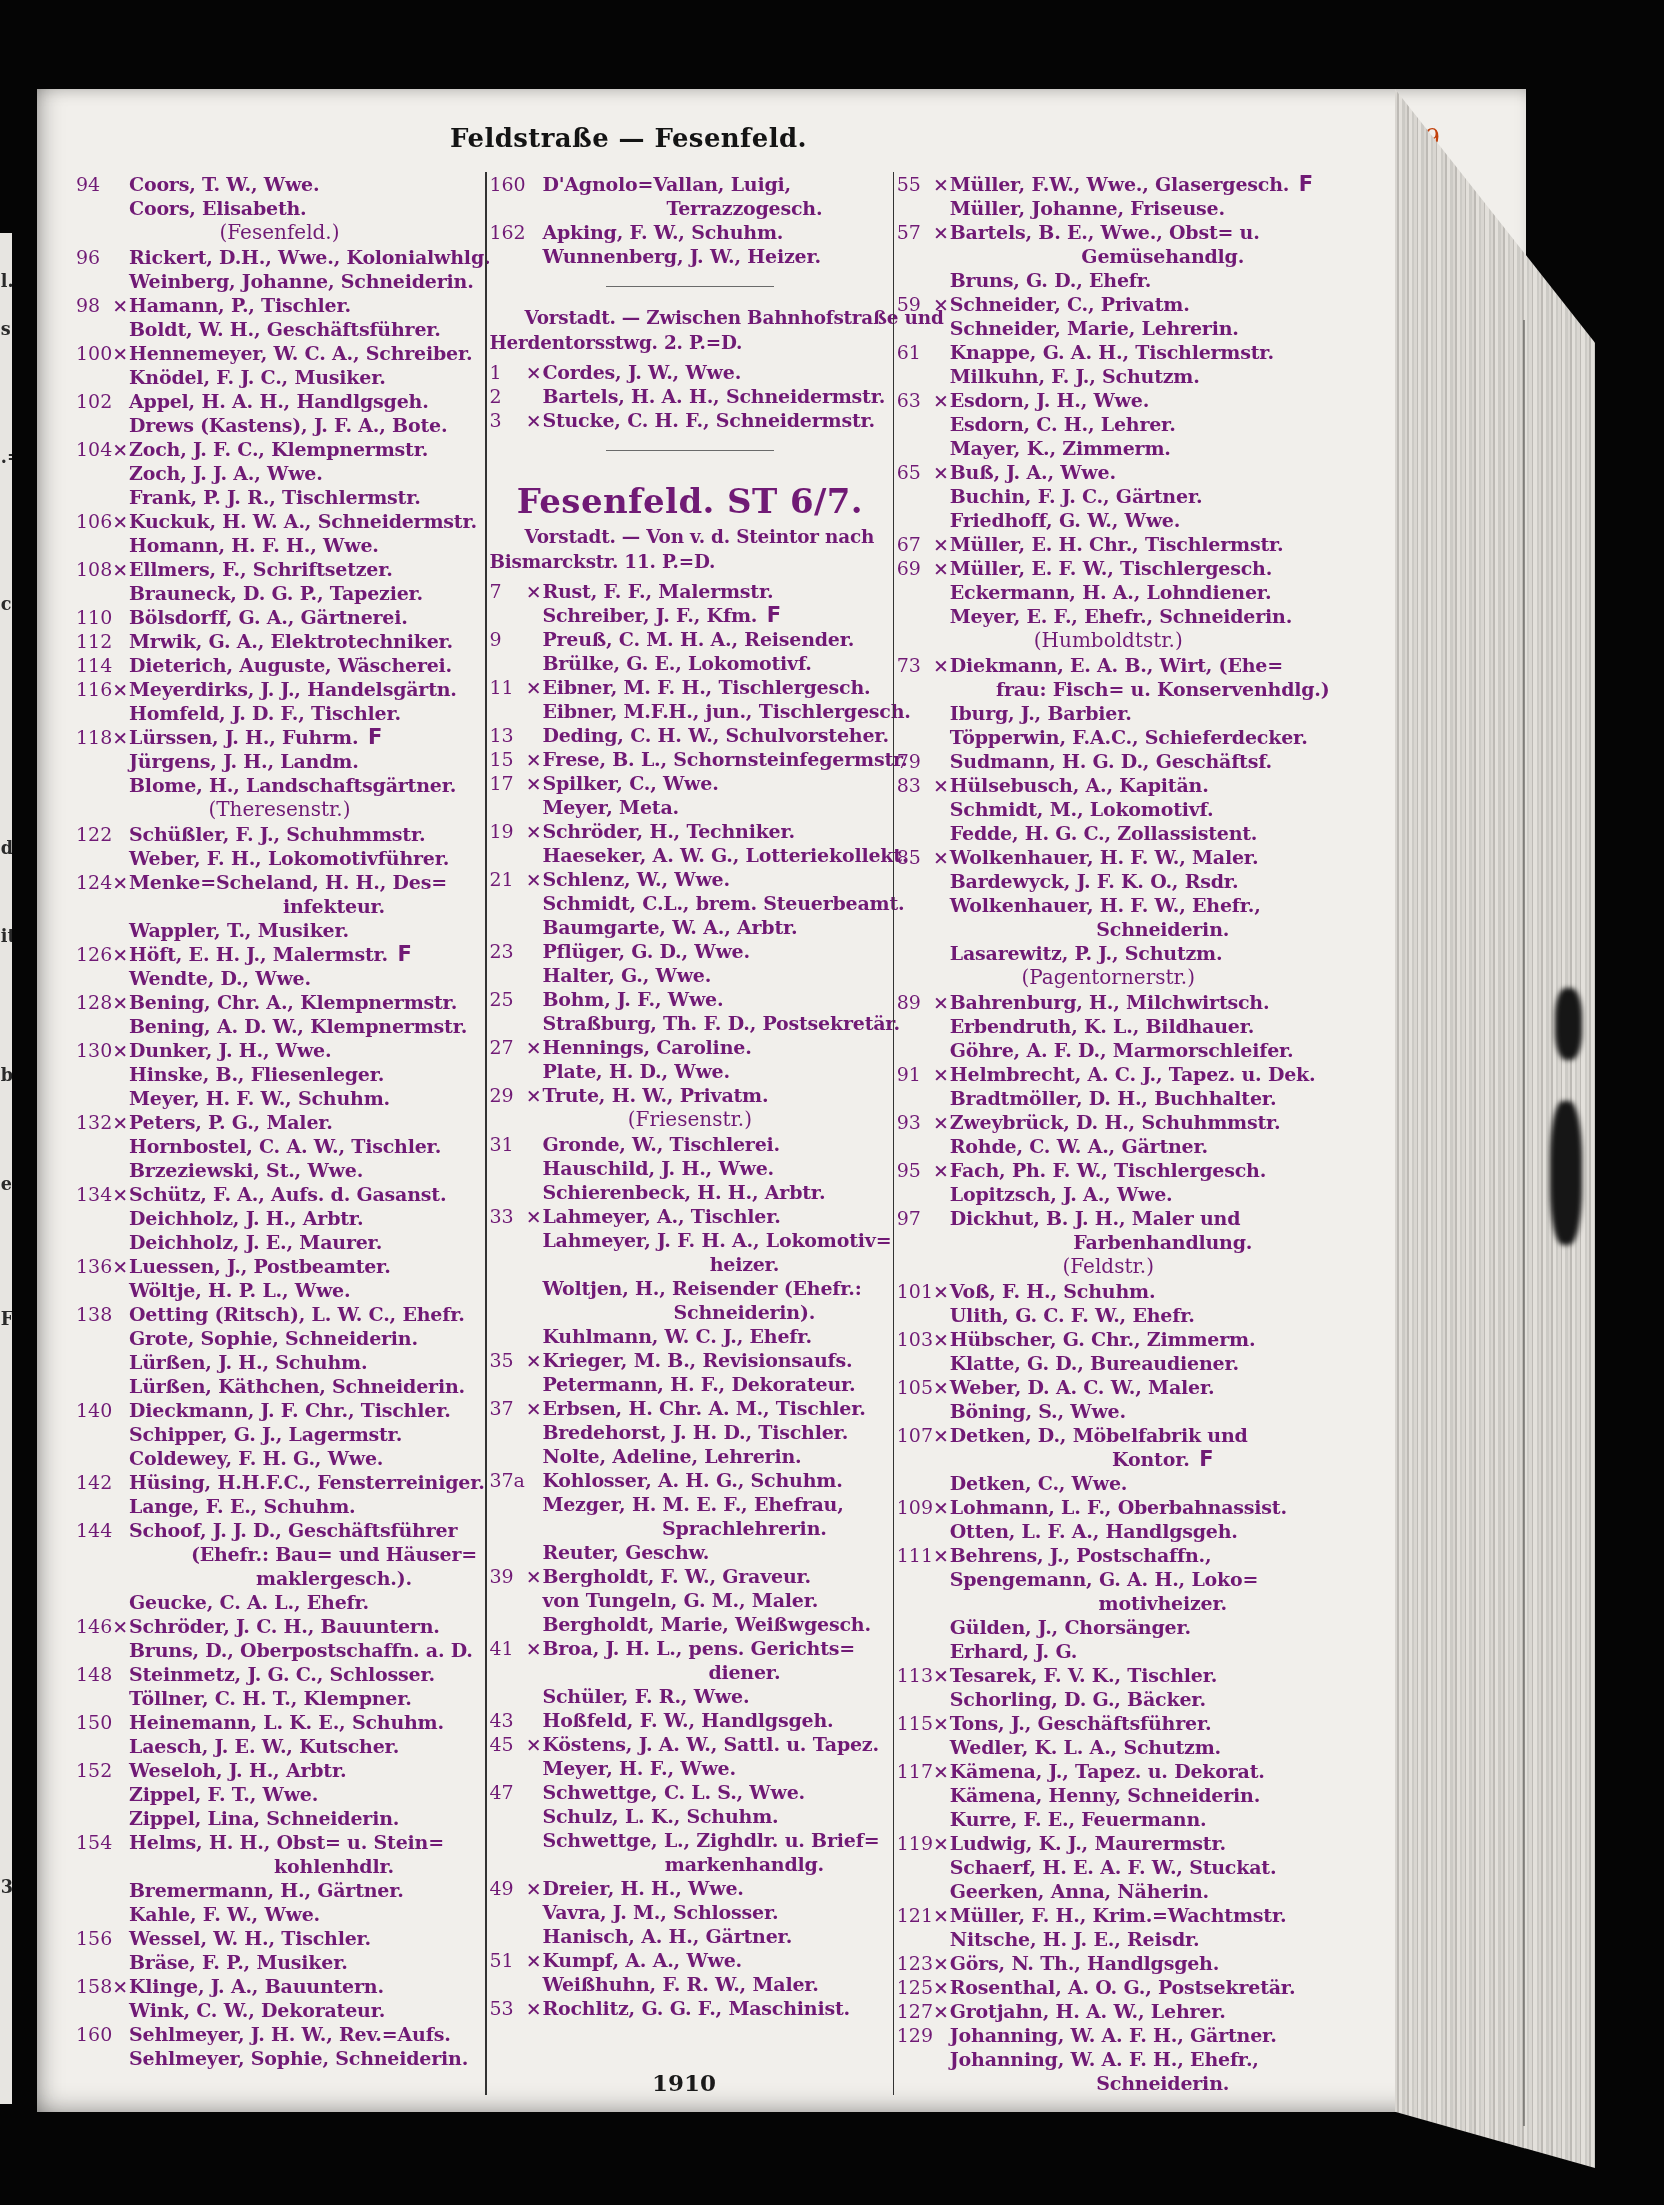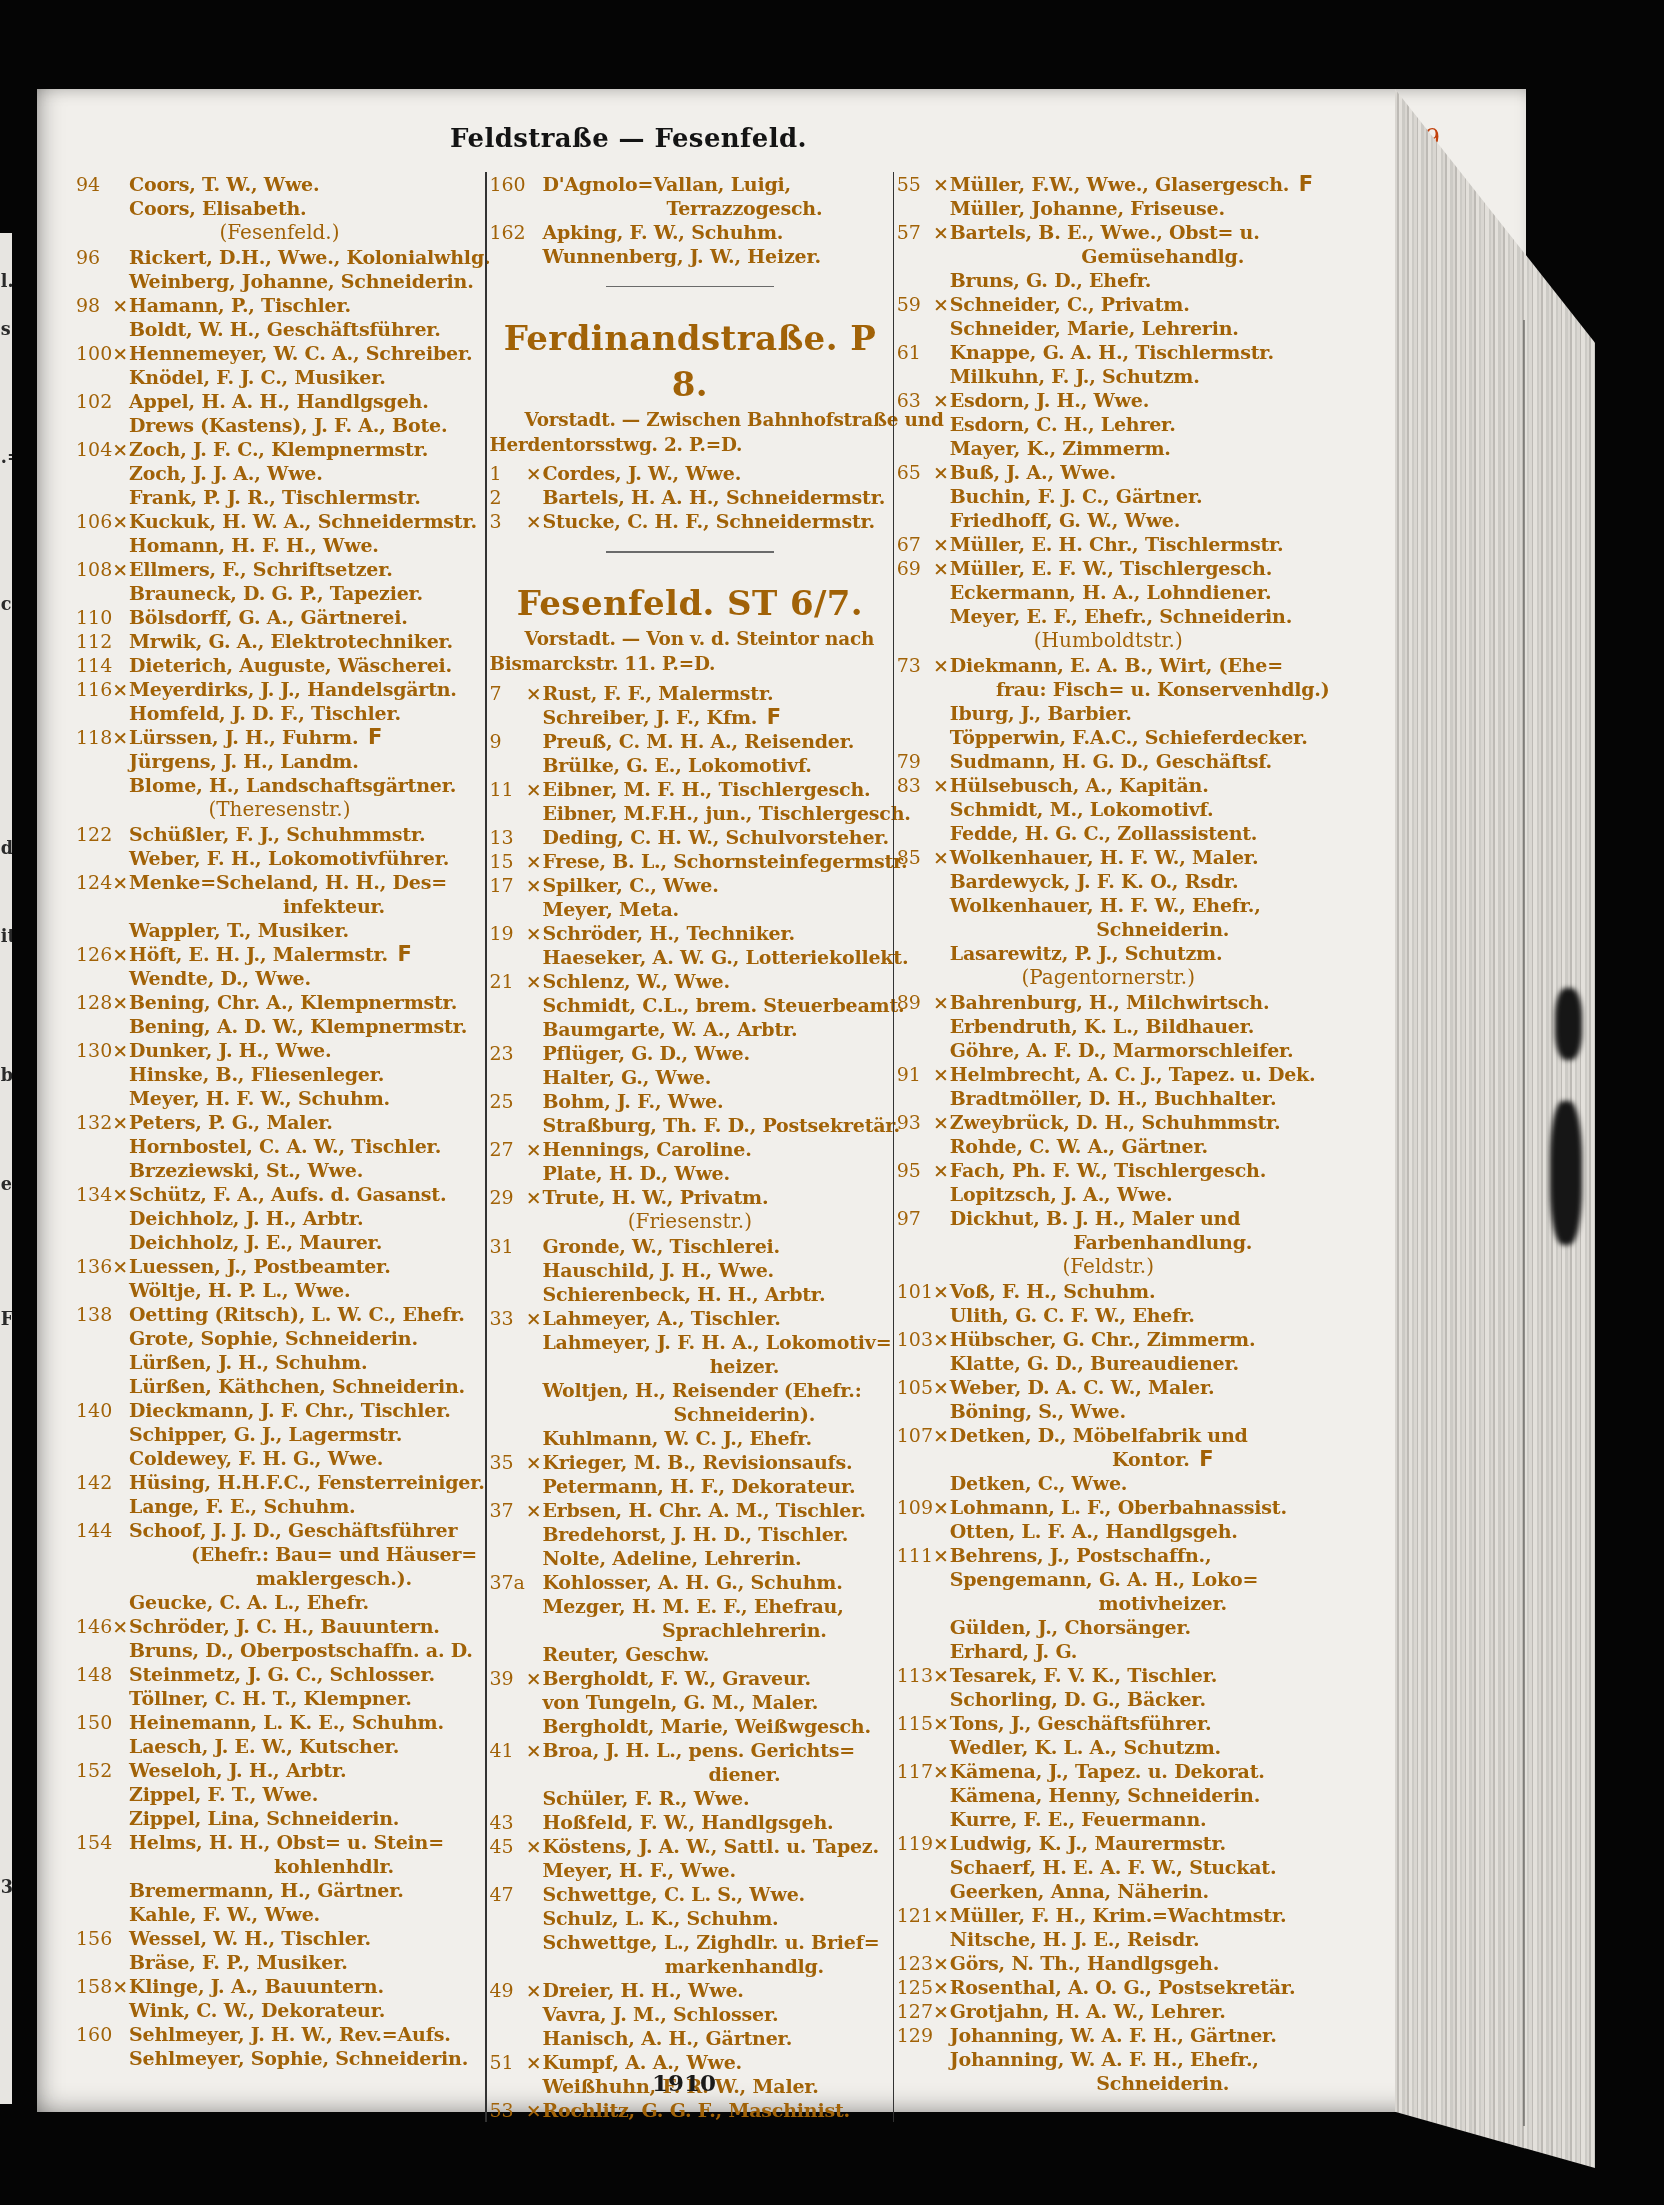--- a/index.html
+++ b/index.html
@@ -8,21 +8,21 @@
   
   .edge-sliver{position:absolute;left:0;top:233px;width:12px;height:1871px;background:#e7e5e1;}
   .frag{position:absolute;left:0.8px;width:11.2px;font-size:17.6px;font-weight:700;color:#2a2a2a;white-space:nowrap;overflow:hidden;}
   
   .page{position:absolute;left:37px;top:89px;width:1489px;height:2023px;background:#f1efeb;
         box-shadow:inset 12.8px 0 24px -11.2px rgba(0,0,0,.38), inset 0 -17.6px 27px -16px rgba(0,0,0,.30), inset 0 11.2px 17.6px -12.8px rgba(0,0,0,.22);}
   .hdr-title{position:absolute;left:0;top:34px;width:1183px;text-align:center;
              font-size:26px;font-weight:800;color:#141414;letter-spacing:0.4px;}
   .hdr-pageno{position:absolute;right:86px;top:35px;font-size:24px;font-weight:400;color:#c2410c;}
   .columns{position:absolute;left:39px;top:83px;width:1246px;display:flex;align-items:stretch;}
-  .col{flex:none;color:#a16207;}
+  .col{flex:none;color:#701a75;}
   .col1{width:407px;}
   .col2{width:401px;}
   .col3{width:423px;}
   .vrule{flex:none;width:1.6px;background:#333;margin:0 2.4px;}
   .ln{display:flex;line-height:24px;font-size:19px;font-weight:700;letter-spacing:-0.2px;white-space:nowrap;}
   .num{flex:none;width:53px;display:flex;font-weight:400;letter-spacing:0;}
   .num .xm{margin-left:auto;font-weight:800;padding-right:0.8px;}
   .sub{padding-left:53px;}
   .cont{padding-left:109px;justify-content:center;}
   .ctr{display:block;text-align:center;font-size:20px;line-height:25px;font-weight:400;}
@@ -433,21 +433,20 @@
               <span>162</span>
             </span>
             <span>Apking, F. W., Schuhm.</span>
           </div>
           <div class="ln sub">
             <span>Wunnenberg, J. W., Heizer.</span>
           </div>
           <div class="divider">
             <span></span>
           </div>
-          <div class="street-hdr">Ferdinandstraße. P 8.</div>
           <div class="note1">Vorstadt. — Zwischen Bahnhofstraße und</div>
           <div class="note2">Herdentorsstwg. 2. P.=D.</div>
           <div class="ln">
             <span class="num">
               <span>1</span>
               <span class="xm">×</span>
             </span>
             <span>Cordes, J. W., Wwe.</span>
           </div>
           <div class="ln">

